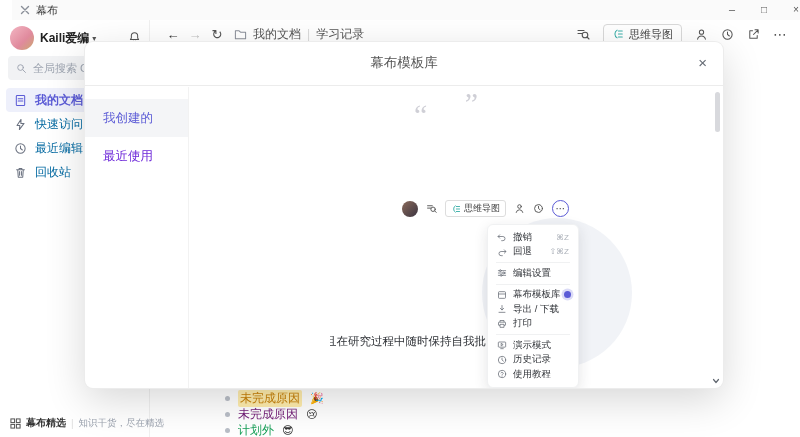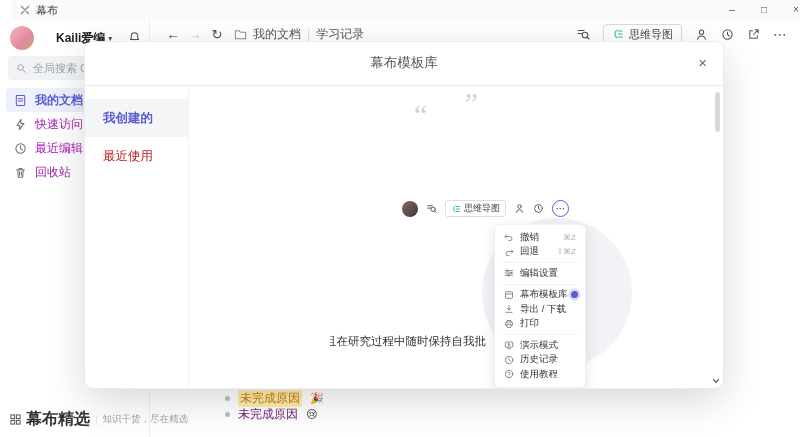--- a/index.html
+++ b/index.html
@@ -16,31 +16,31 @@
   .titlebar { position:absolute; left:12px; top:0; width:800px; height:20px; background:#fafafa; display:flex; align-items:center; z-index:20;font-family:Liberation Mono, monospace; }
   .logo { margin-left:8px; }
   .tb-title { margin-left:6px; font-size:11px; color:#333; }
   .win-controls { position:absolute; right:0; top:0; height:20px; display:flex; }
   .wc { width:32px; height:20px; display:flex; align-items:center; justify-content:center; font-size:10px; color:#555; cursor:default; }
 
   
   .sidebar { position:absolute; left:0; top:20px; width:150px; bottom:0; background:#fff; border-right:1px solid #f0f0f0; z-index:1; }
   .user-row { position:absolute; left:10px; top:6px; display:flex; align-items:center; }
   .avatar { width:24px; height:24px; border-radius:50%; background:linear-gradient(135deg,#f3b6c3,#e08a9d 60%,#caa86f); }
-  .user-name { margin-left:22px; font-size:12px; font-weight:700; color:#222; }
+  .user-name { margin-left:6px; font-size:12px; font-weight:700; color:#222; }
   .user-caret { margin-left:3px; font-size:8px; color:#555; }
   .bell { position:absolute; right:8px; top:11px; }
   .search-box { position:absolute; left:8px; top:36px; width:134px; height:24px; background:#f1f2f4; border-radius:4px; display:flex; align-items:center; gap:6px; padding:0 8px; color:#9ca3af; font-size:11px; }
   .nav { position:absolute; left:6px; right:6px; top:68px; }
-  .nav-item { height:24px; display:flex; align-items:center; gap:8px; padding:0 8px; border-radius:4px; font-size:12px; color:#a21caf; cursor:default; }
+  .nav-item { height:24px; display:flex; align-items:center; gap:8px; padding:0 8px; border-radius:4px; font-size:12px; color:#0369a1; cursor:default; }
   .nav-item .n-ic { color:#6b7280; display:flex; }
   .nav-item.active { background:#eef0fb; color:var(--accent); font-weight:600; }
   .nav-item.active .n-ic { color:var(--accent); }
   .sidebar-footer { position:absolute; left:10px; bottom:7px; display:flex; align-items:center; gap:5px; white-space:nowrap; }
-  .sf-brand { font-size:16px; font-weight:700; color:#333; }
+  .sf-brand { font-size:10px; font-weight:700; color:#333; }
   .sf-sep { color:#ddd; font-size:10px; }
   .sf-tag { font-size:9.5px; color:#9ca3af; }
 
   
   .toolbar { position:absolute; left:150px; top:20px; right:0; height:28px; background:#fff; display:flex; align-items:center; z-index:1; }
   .tb-navbtns { display:flex; gap:4px; margin-left:14px; }
   .tb-navbtns span { width:18px; text-align:center; font-size:13px; cursor:default; }
   .tb-back { color:#333; } .tb-fwd { color:#c3c3c3; } .tb-refresh { color:#555; }
   .breadcrumb { display:flex; align-items:center; gap:6px; margin-left:8px; font-size:12px; color:#555; }
   .bc-sep { color:#d9d9d9; }
@@ -57,39 +57,39 @@
   .b-2 .b-text { color:#18a058; }
   .b-emoji { font-size:11px; }
 
   
   .modal { position:absolute; left:85px; top:42px; width:638px; height:346px; background:#fff; border-radius:8px; box-shadow:0 0 0 1px #ececec, 0 12px 40px rgba(0,0,0,.16); z-index:10; overflow:hidden; }
   .modal-header { height:44px; border-bottom:1px solid #ececec; display:flex; justify-content:center; }
   .m-tab { display:flex; align-items:center; font-size:13.5px; color:#555; border-bottom:2.5px solid transparent; cursor:default; }
   .m-tab.active { color:#1f2329; font-weight:700; border-bottom-color:var(--accent); }
   .modal-close { position:absolute; right:16px; top:12px; font-size:15px; color:#646a73; cursor:default; }
   .modal-side { position:absolute; left:0; top:45px; bottom:0; width:104px; border-right:1px solid #f2f2f2; padding-top:12px; }
-  .side-item { height:38px; display:flex; align-items:center; padding-left:18px; font-size:12.5px; color:#b91c1c; cursor:default; }
-  .side-item.active { background:#f4f5f7; color:var(--accent); font-weight:700; }
+  .side-item { height:38px; display:flex; align-items:center; padding-left:18px; font-size:12.5px; color:#6d28d9; cursor:default; }
+  .side-item.active { background:#f4f5f7; color:var(--accent); font-weight:400; }
 
   .empty { position:absolute; left:104px; right:20px; top:64px; display:flex; justify-content:center; }
   .empty-text { position:relative; text-align:center; font-size:13px; color:#3c4046; line-height:23px; }
   .quote { position:absolute; font-family:"Liberation Serif","DejaVu Serif",serif; font-size:30px; color:#cfcfd6; line-height:1; }
   .q-open { left:-32px; top:-6px; }
   .q-close { right:-32px; bottom:-12px; }
 
   
   .illu { position:absolute; left:245px; right:12px; top:152px; bottom:0; overflow:hidden; }
   .spotlight { position:absolute; left:152px; top:24px; width:150px; height:150px; border-radius:50%; background:#eef0f5; opacity:.8; }
   .illu-toolbar { position:absolute; left:72px; top:6px; display:flex; align-items:center; gap:8px; color:#555; }
   .mini-avatar { width:16px; height:16px; border-radius:50%; background:linear-gradient(135deg,#8a6a5a,#3a3340); }
   .mini-mm-btn { display:flex; align-items:center; gap:3px; border:1px solid #ddd; border-radius:3px; padding:1px 5px; font-size:9px; color:#444; background:#fff; }
   .more-circled { width:17px; height:17px; border:1.5px solid var(--accent); border-radius:50%; display:flex; align-items:center; justify-content:center; font-size:10px; color:#444; background:#fff; }
   .bg-text { position:absolute; left:-5px; top:140px; font-size:11.5px; color:#2f3237; white-space:nowrap; }
 
-  .menu { position:absolute; left:164px; top:30px; width:92px; background:#fff; border-radius:6px; border:1px solid #f0f1f2; box-shadow:0 4px 14px rgba(31,35,41,.12); padding:5px 0; }
+  .menu { position:absolute; left:157px; top:30px; width:92px; background:#fff; border-radius:6px; border:1px solid #f0f1f2; box-shadow:0 4px 14px rgba(31,35,41,.12); padding:5px 0; }
   .m-row { display:flex; align-items:center; height:14.5px; padding:0 9px; gap:5px; font-size:9.5px; color:#2f3237; position:relative; cursor:default; }
   .m-ic { width:11px; display:flex; color:#646a73; }
   .m-sc { margin-left:auto; font-size:8px; color:#adb2ba; }
   .m-div { height:1px; background:#f0f1f2; margin:3px 8px; }
   .m-row.hl::after { content:""; position:absolute; right:7px; top:50%; margin-top:-3.5px; width:7px; height:7px; border-radius:50%; background:var(--accent); box-shadow:0 0 0 2.5px rgba(91,91,214,.22); }
 
   .modal-scroll-thumb { position:absolute; right:3px; top:50px; width:5px; height:40px; background:#d8d9dd; border-radius:3px; }
   .modal-scroll-down { position:absolute; right:2px; bottom:2px; }
 </style>
 </head>
@@ -242,20 +242,25 @@
   <div class="b-row b-0">
     <span class="b-dot"></span>
     <span class="b-text">未完成原因</span>
     <span class="b-emoji">🎉</span>
   </div>
   <div class="b-row b-1">
     <span class="b-dot"></span>
     <span class="b-text">未完成原因</span>
     <span class="b-emoji">😢</span>
   </div>
+  <div class="b-row b-2">
+    <span class="b-dot"></span>
+    <span class="b-text">计划外</span>
+    <span class="b-emoji">😎</span>
+  </div>
 </div>
 
 <div class="modal">
   <div class="modal-header">
     <span class="m-tab">幕布模板库</span>
   </div>
   <span class="modal-close">×</span>
 
   <div class="modal-side">
     <div class="side-item active">我创建的</div>

